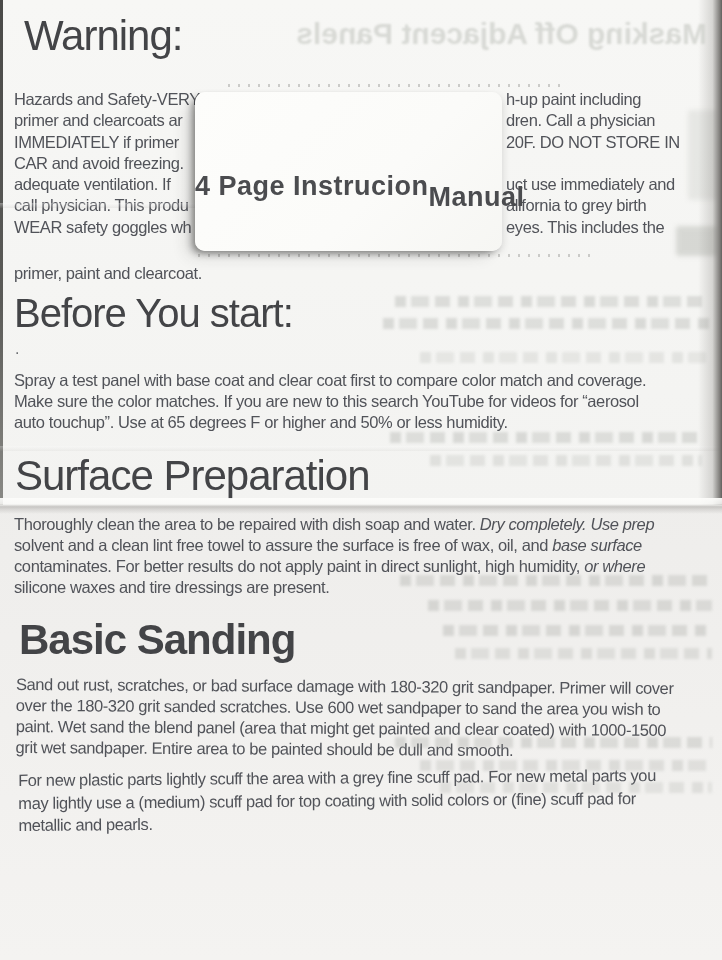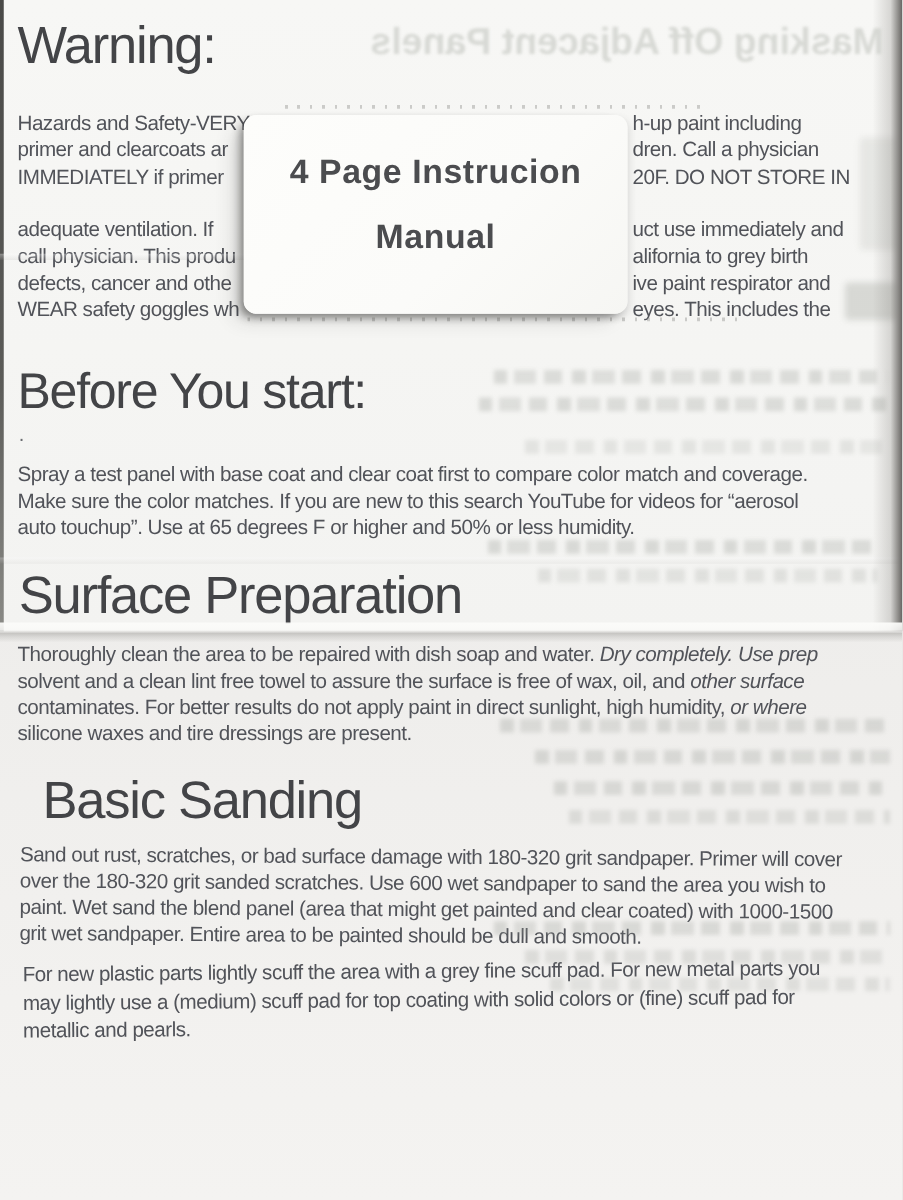--- a/index.html
+++ b/index.html
@@ -37,21 +37,21 @@
   .stray-dot{position:absolute;left:15px;top:340px;color:#6a6c70;font-size:16px;}
   .para{position:absolute;}
   .para div{white-space:nowrap;}
   .em-seg{font-style:italic;}
   
   .sticker{
     position:absolute;left:195px;top:92px;width:307px;height:159px;z-index:5;
     background:linear-gradient(135deg,#fdfdfb 0%,#fbfbf9 60%,#f6f6f3 100%);
     border-radius:10px;
     box-shadow:-5px 4px 7px -2px rgba(45,45,43,.48),-11px 8px 16px -4px rgba(45,45,43,.18),2px 3px 6px rgba(60,60,58,.12);
-    display:flex;flex-direction:column;align-items:center;justify-content:flex-start;
+    display:flex;flex-direction:row;align-items:center;justify-content:flex-start;
     padding-top:30px;box-sizing:border-box;
   }
   .sticker-line{font-weight:700;font-size:27px;color:#4b4c4f;letter-spacing:.5px;white-space:nowrap;}
   .sticker-line.second{margin-top:21px;}
   .perf{position:absolute;height:3px;z-index:4;opacity:.65;
     background:repeating-linear-gradient(90deg,rgba(125,125,122,.55) 0 2px,rgba(255,255,255,0) 2px 10px);}
   
   .ghost-heading{
     position:absolute;left:305px;top:17px;width:402px;z-index:1;
     font-size:30px;font-weight:600;color:#d0d2cd;letter-spacing:0;
@@ -66,32 +66,32 @@
 </style>
 </head>
 <body>
 
 <div class="page">
 
   <div class="sheet-top">
 
     <div class="ghost-heading">Masking Off Adjacent Panels</div>
 
-    <div class="heading" style="left:14px;top:12px;font-size:42px;">Warning:</div>
+    <div class="heading" style="left:24px;top:12px;font-size:42px;">Warning:</div>
 
     <div class="warning-block ink">
       <div class="wrow"><span>Hazards and Safety-VERY</span><span class="frag-right">h-up paint including</span></div>
       <div class="wrow"><span>primer and clearcoats ar</span><span class="frag-right">dren. Call a physician</span></div>
       <div class="wrow"><span>IMMEDIATELY if primer</span><span class="frag-right">20F. DO NOT STORE IN</span></div>
-      <div class="wrow"></div>
+      <div class="wrow"><span>CAR and avoid freezing.</span></div>
       <div class="wrow"><span>adequate ventilation. If</span><span class="frag-right">uct use immediately and</span></div>
       <div class="wrow"><span>call physician. This produ</span><span class="frag-right">alifornia to grey birth</span></div>
-      <div class="wrow"><span>defects, cancer and othe</span><span class="frag-right">ive paint respirator and</span></div>
       <div class="wrow"><span>WEAR safety goggles wh</span><span class="frag-right">eyes. This includes the</span></div>
     </div>
+    <div class="tail-line ink">primer, paint and clearcoat.</div>
 
     <div class="heading" style="left:14px;top:291px;font-size:40px;">Before You start:</div>
     <div class="stray-dot">.</div>
 
     <div class="para ink" style="left:14px;top:370px;line-height:21px;">
       <div>Spray a test panel with base coat and clear coat first to compare color match and coverage.</div>
       <div>Make sure the color matches.  If you are new to this search YouTube for videos for “aerosol</div>
       <div>auto touchup”.  Use at 65 degrees F or higher and 50% or less humidity.</div>
     </div>
 
@@ -108,26 +108,26 @@
     <div class="crease" style="left:0;top:203px;width:430px;"></div>
     <div class="crease" style="left:0;top:446px;width:722px;opacity:.35;"></div>
   </div>
 
   <div class="sheet-edge"></div>
 
   <div>
 
     <div class="para ink" style="left:14px;top:514px;line-height:21px;">
       <div><span>Thoroughly clean the area to be repaired with dish soap and water.  </span><span class="em-seg">Dry completely. Use prep</span></div>
-      <div><span>solvent and a clean lint free towel to assure the surface is free of wax, oil, and </span><span class="em-seg">other surface</span></div>
+      <div><span>solvent and a clean lint free towel to assure the surface is free of wax, oil, and </span><span class="em-seg">base surface</span></div>
       <div><span>contaminates. For better results do not apply paint in direct sunlight, high humidity, </span><span class="em-seg">or where</span></div>
       <div><span>silicone waxes and tire dressings are present.</span><span class="em-seg"></span></div>
     </div>
 
-    <div class="heading" style="left:34px;top:616px;font-size:42px;">Basic Sanding</div>
+    <div class="heading" style="left:19px;top:616px;font-size:42px;font-weight:bold;">Basic Sanding</div>
 
     <div class="para ink" style="left:16px;top:674px;line-height:21px;transform:rotate(0.35deg);transform-origin:left top;">
       <div>Sand out rust, scratches, or bad surface damage with 180-320 grit sandpaper. Primer will cover</div>
       <div>over the 180-320 grit sanded scratches. Use 600 wet sandpaper to sand the area you wish to</div>
       <div>paint. Wet sand the blend panel (area that might get painted and clear coated) with 1000-1500</div>
       <div>grit wet sandpaper. Entire area to be painted should be dull and smooth.</div>
     </div>
 
     <div class="para ink" style="left:18px;top:769px;line-height:22.5px;transform:rotate(-0.45deg);transform-origin:left top;">
       <div>For new plastic parts lightly scuff the area with a grey fine scuff pad. For new metal parts you</div>

